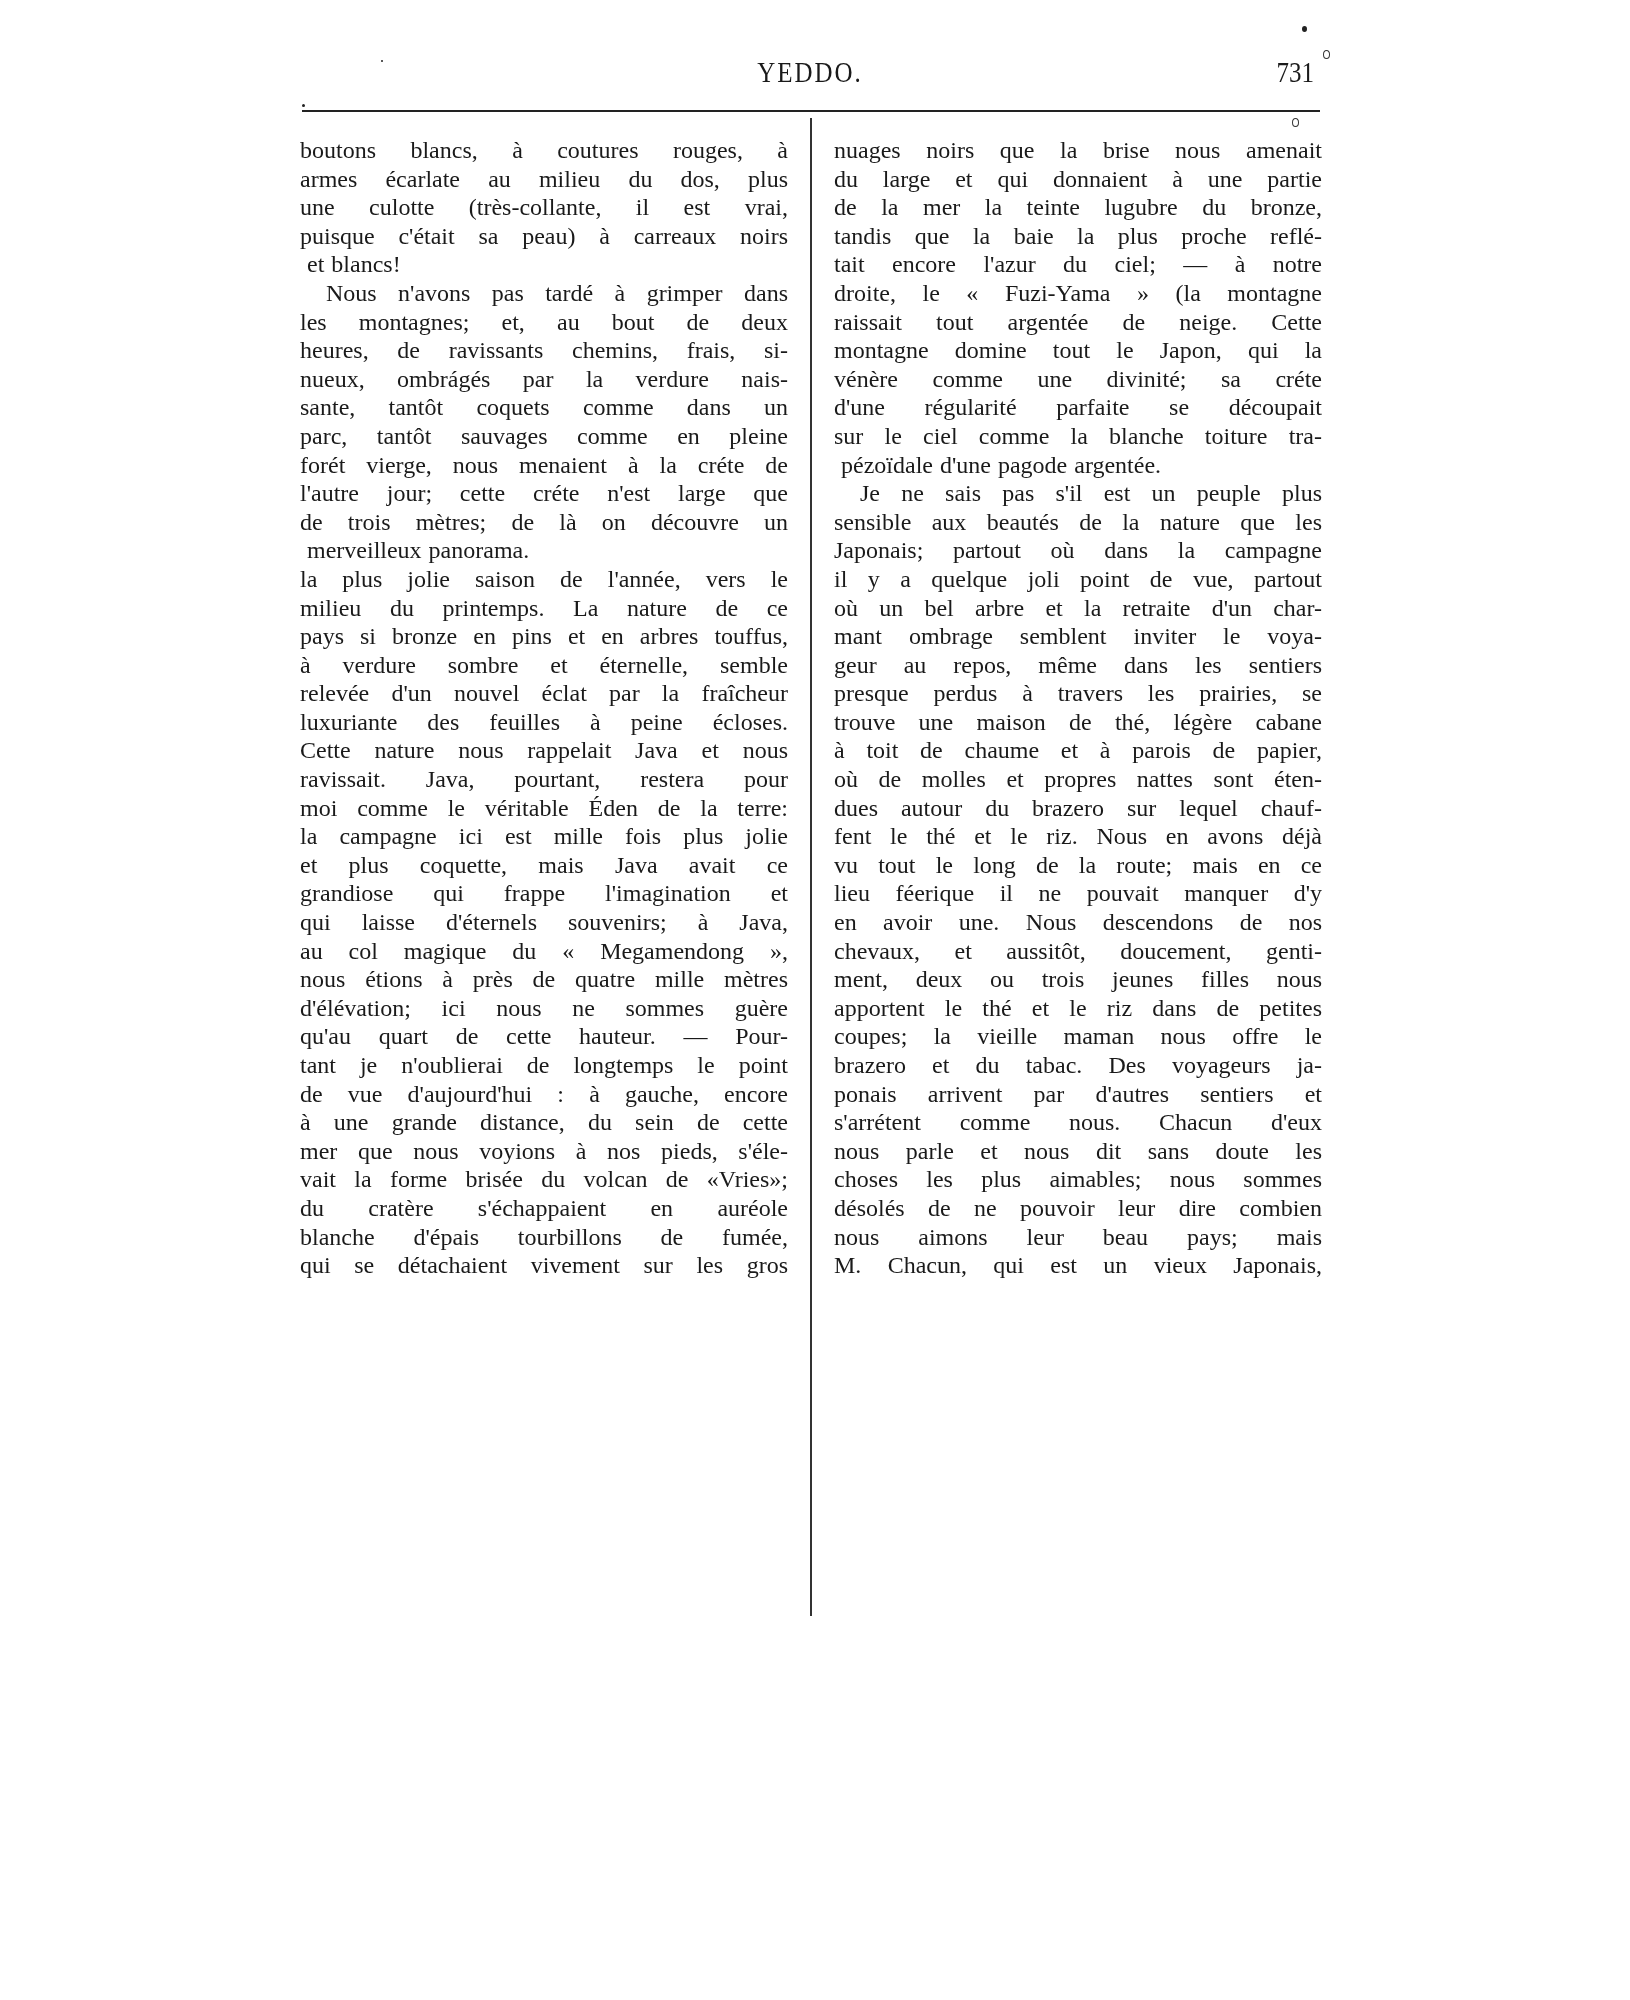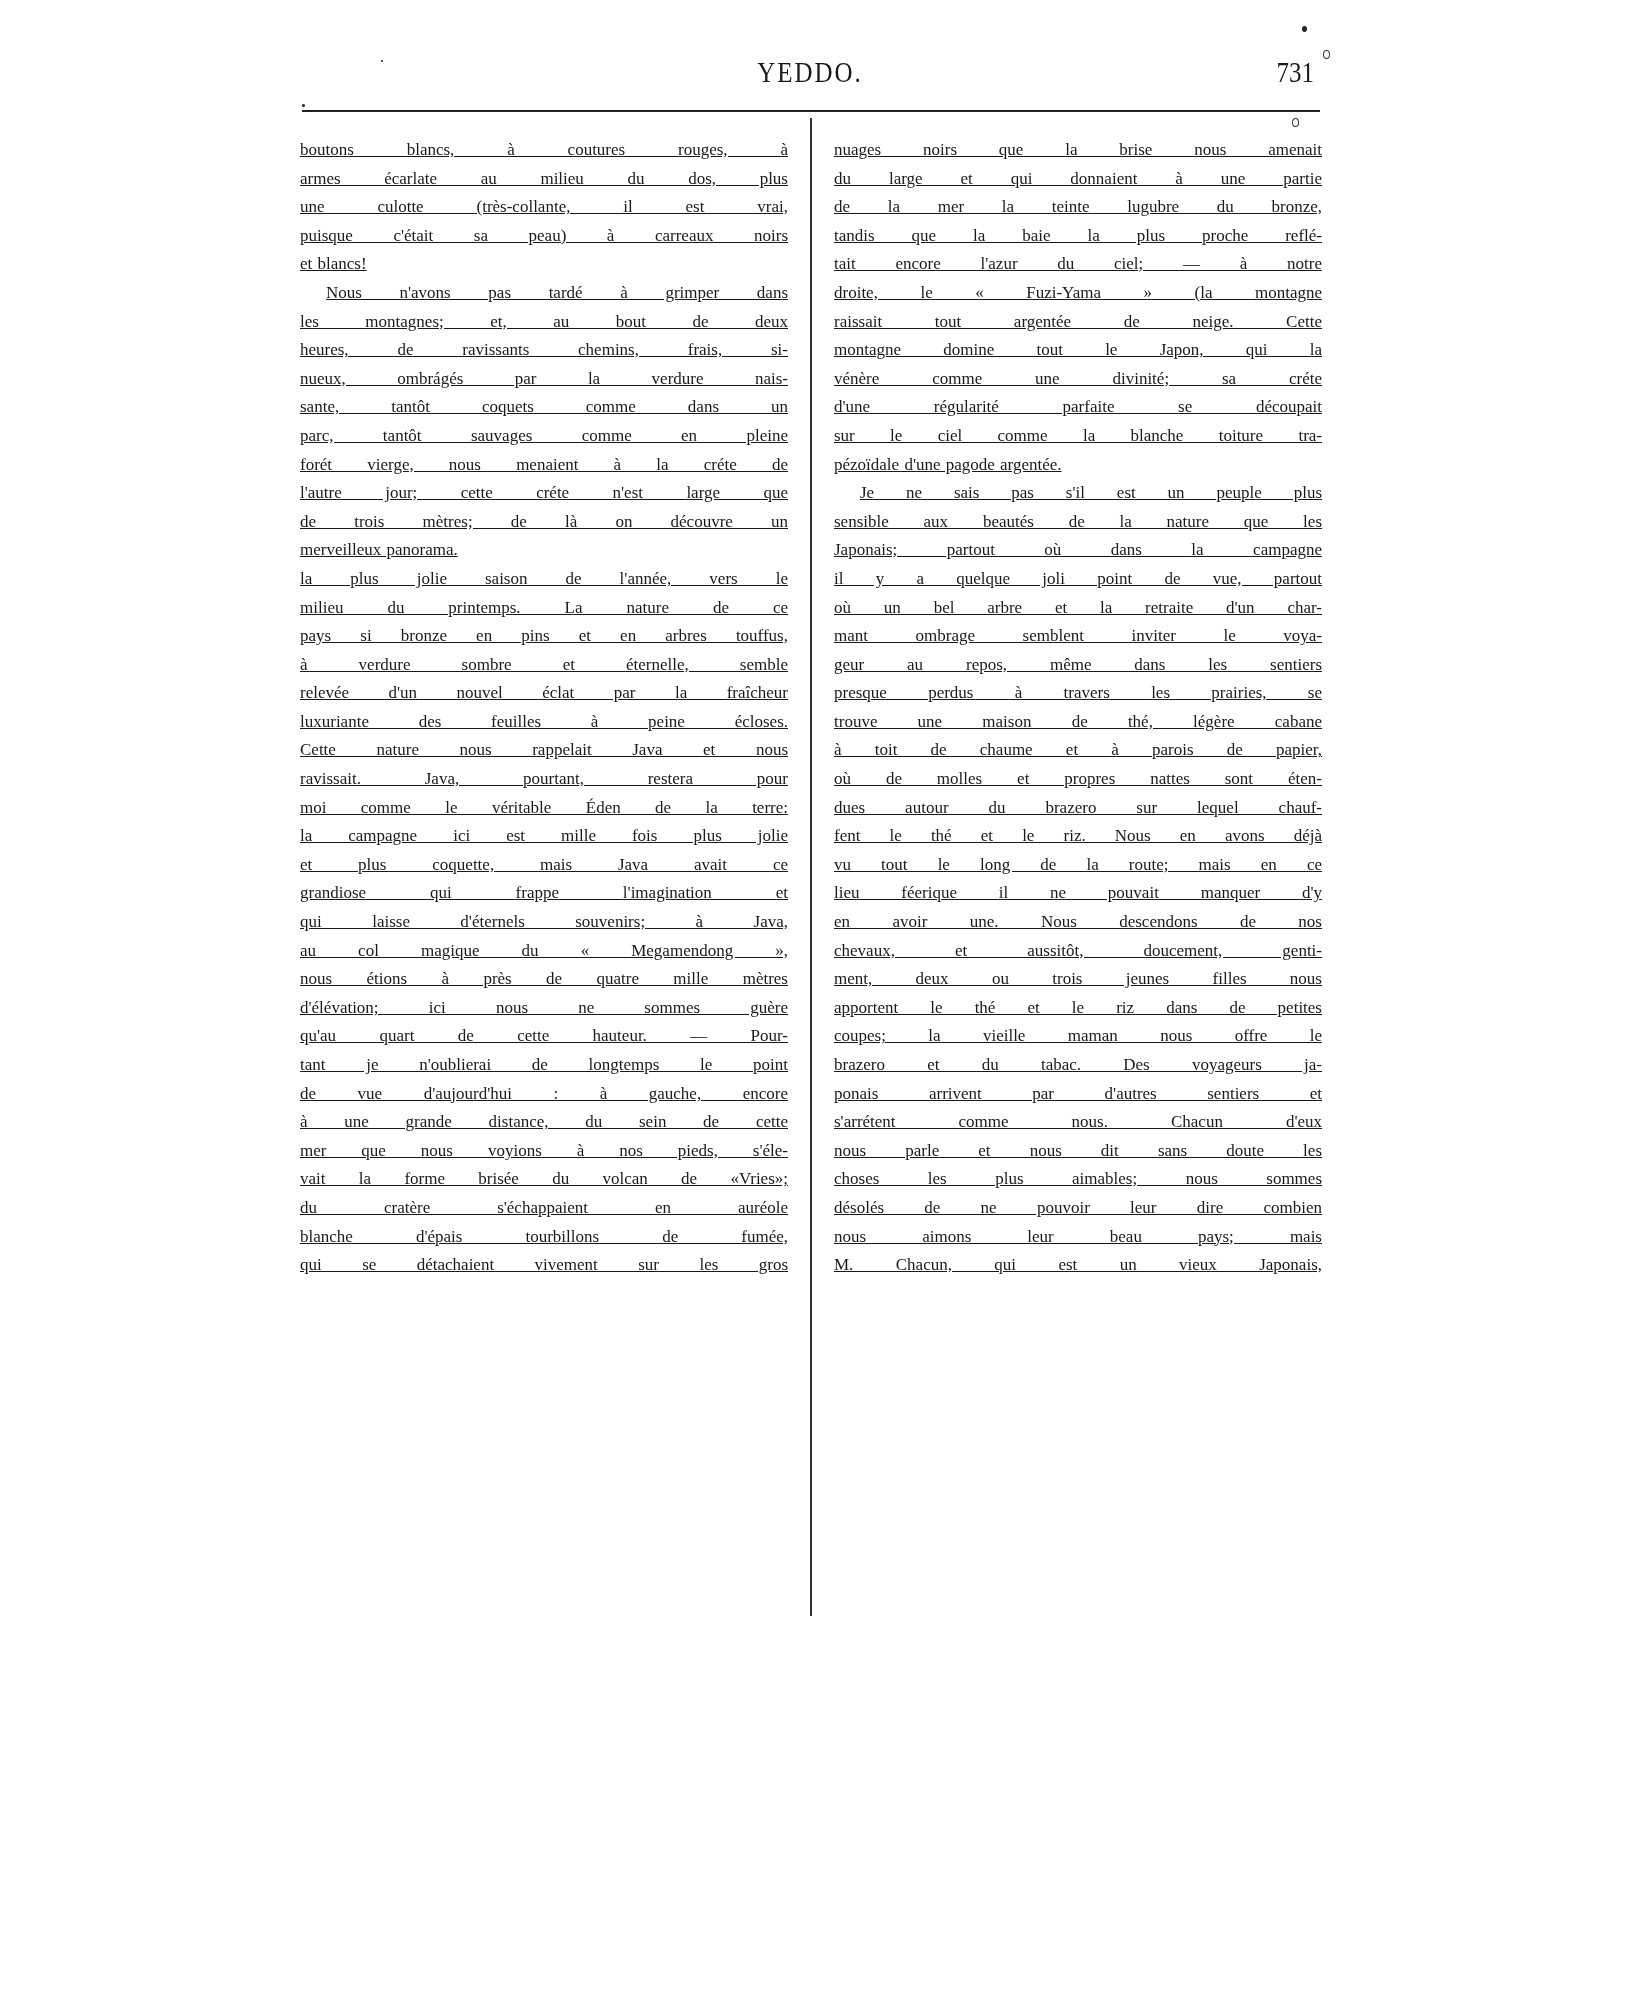--- a/index.html
+++ b/index.html
@@ -57,37 +57,37 @@
       position: absolute;
       width: 5px;
       height: 7px;
       border: 1.2px solid #333;
       border-radius: 50%;
     }
     .column {
       position: absolute;
       top: 136px;
       width: 488px;
-      font-size: 17px;
+      font-size: 24px;
       line-height: 28.6px;
-      text-decoration: underline;
     }
     .col-left { left: 300px; }
     .col-right { left: 834px; }
     .line {
       display: block;
       height: 28.6px;
       white-space: nowrap;
       text-align: justify;
       text-align-last: justify;
       word-spacing: 1px;
       overflow: visible;
     }
     .line.last {
       text-align-last: left;
+      margin-left: 7px;
     }
     .line.indent {
       padding-left: 26px;
     }
     .column-divider {
       position: absolute;
       left: 810px;
       top: 118px;
       width: 0;
       height: 1498px;

